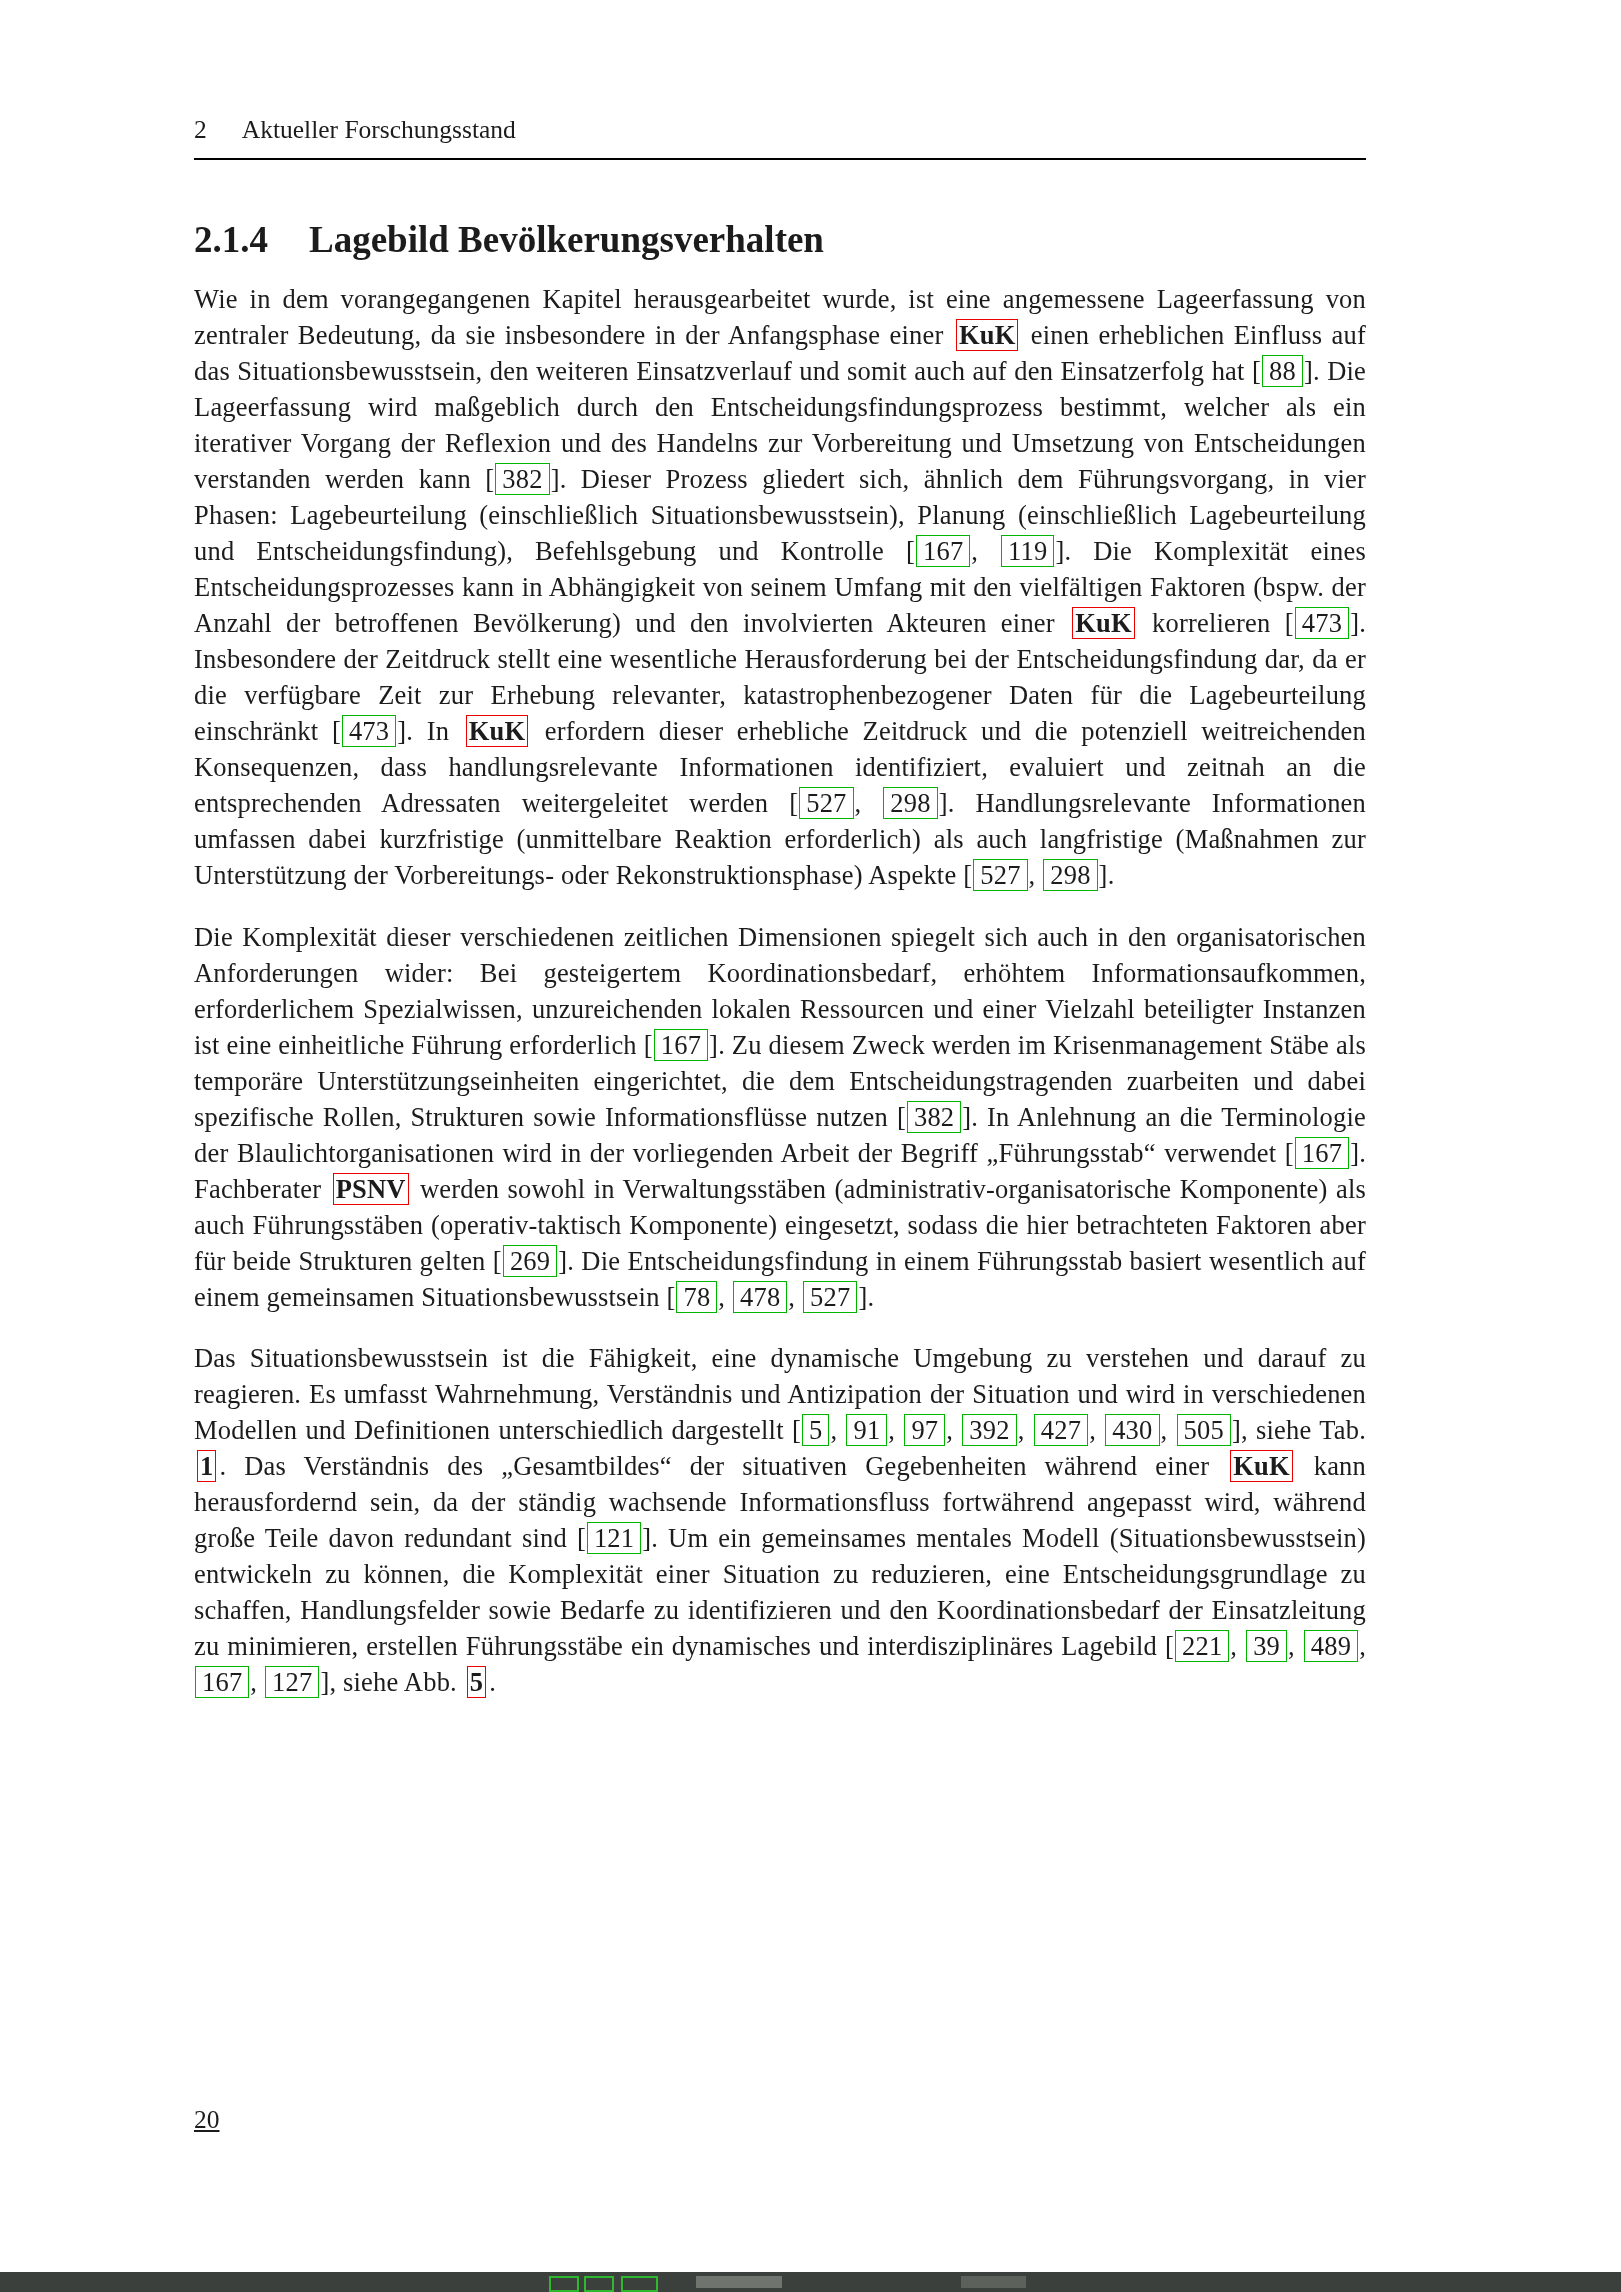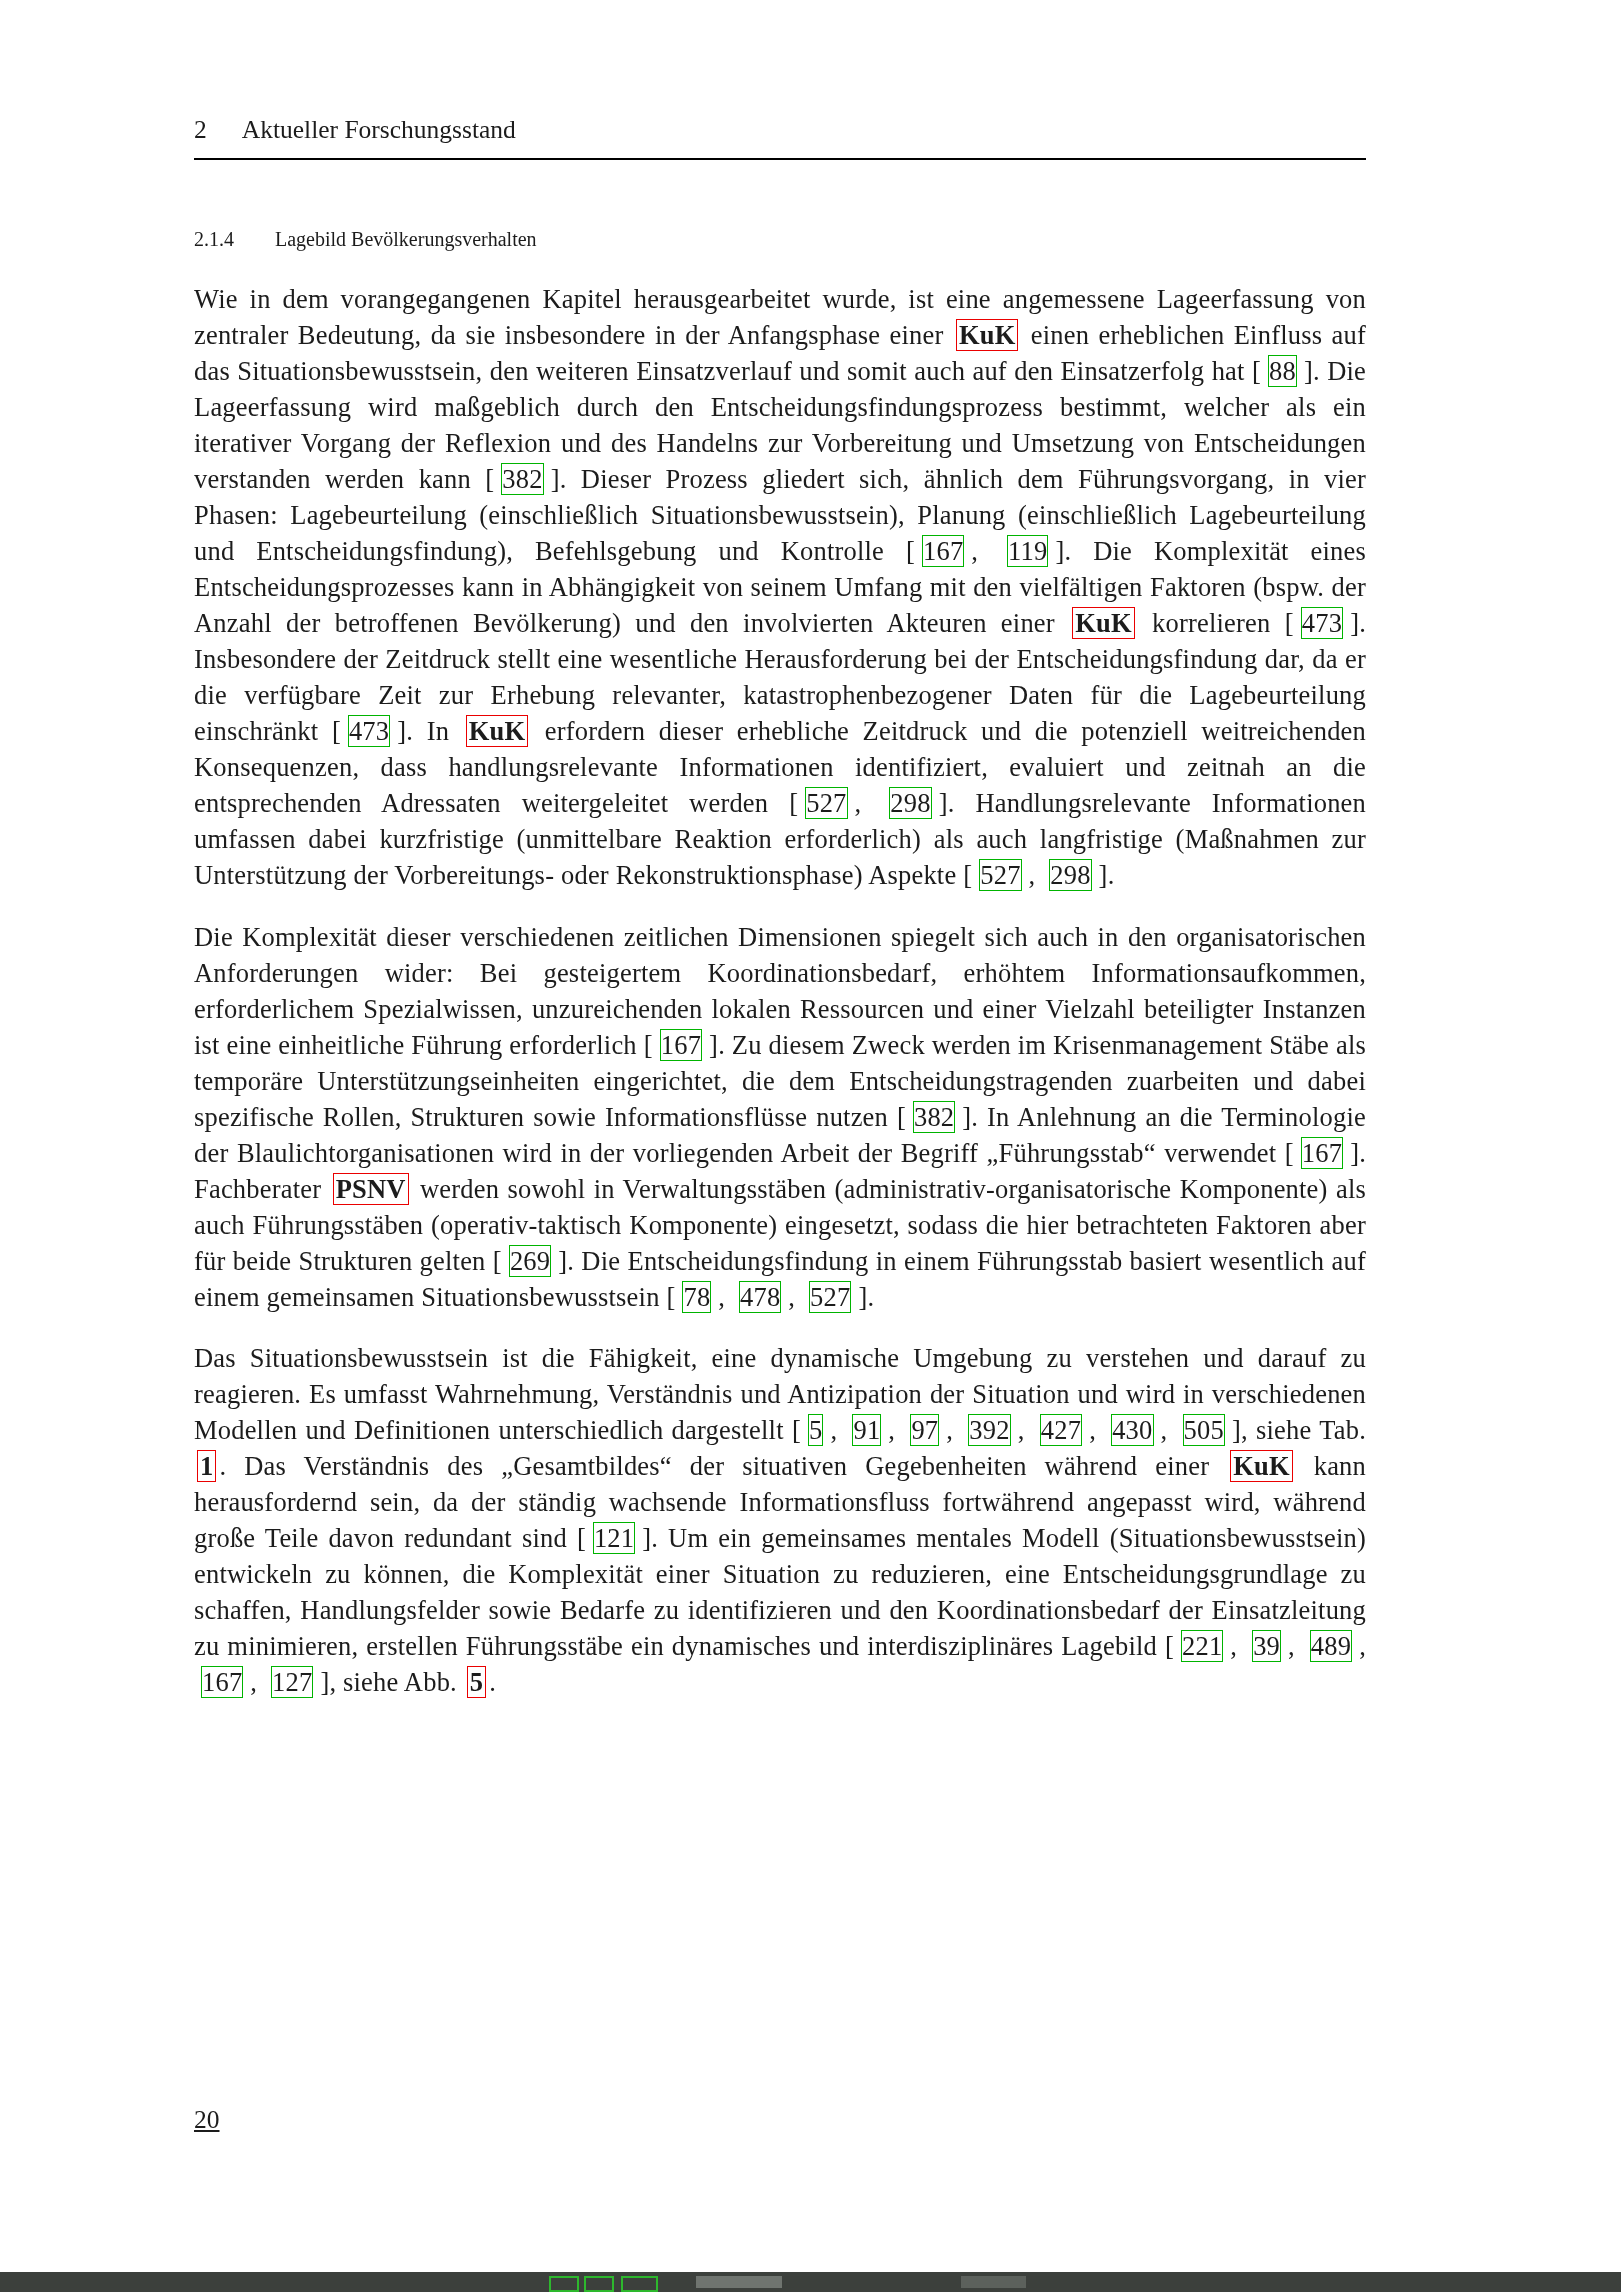--- a/index.html
+++ b/index.html
@@ -25,37 +25,37 @@
     margin-top: 114px;
     font-size: 25.5px;
     line-height: 31px;
     padding-bottom: 12.7px;
     border-bottom: 2px solid #000000;
     display: flex;
     gap: 35px;
   }
   .section-heading {
     margin-top: 63px;
-    font-size: 20px;
+    font-size: 37px;
     line-height: 33px;
-    font-weight: normal;
+    font-weight: bold;
     display: flex;
     gap: 41px;
   }
   .para {
     margin: 25.5px 0 0 0;
     font-size: 26.5px;
     line-height: 36px;
     text-align: justify;
     letter-spacing: 0.2px;
   }
   .cite-box {
     border: 1.5px solid var(--cite-c, #00b400);
-    padding: 0 0;
-    margin: 0 7px;
+    padding: 0 6px;
+    margin: 0 1px;
   }
   .ref-box {
     border: 1.5px solid var(--ref-c, #ea0000);
     padding: 0 2px;
     margin: 0 3px;
     font-weight: bold;
   }
   .page-number {
     position: absolute;
     left: 194px;

